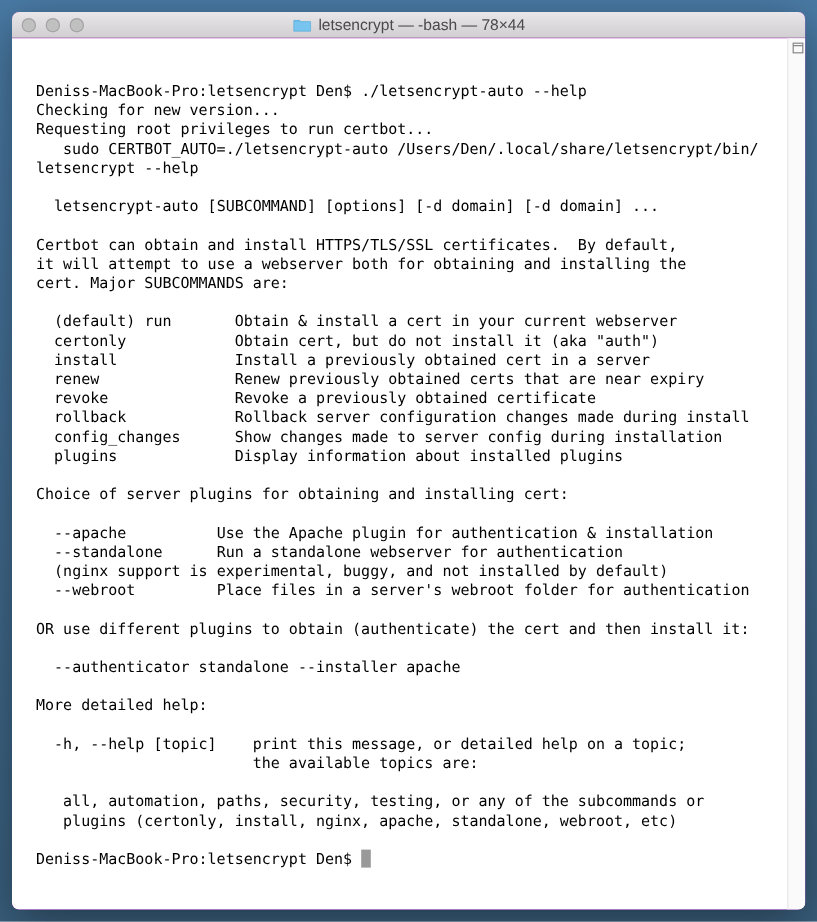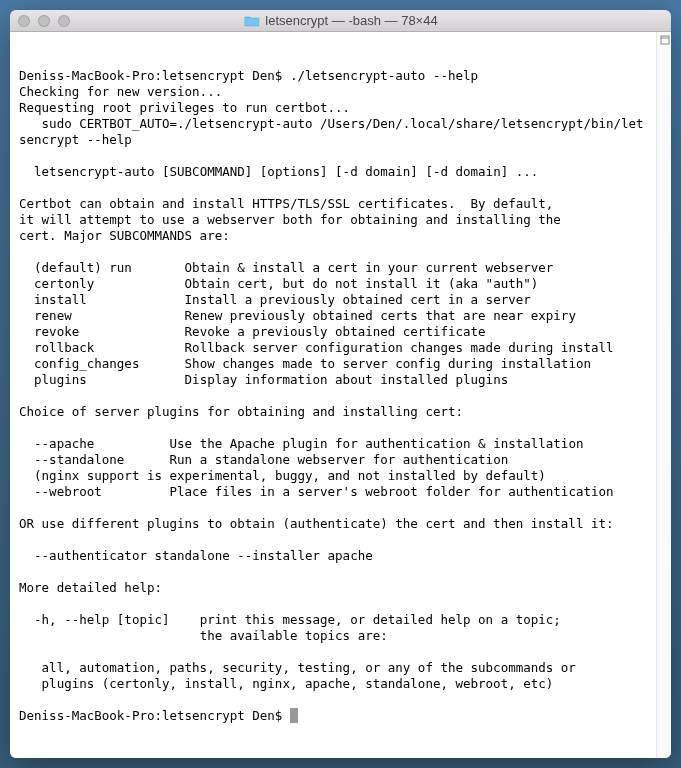--- a/index.html
+++ b/index.html
@@ -61,21 +61,21 @@
     .folder-icon {
       width: 16px;
       height: 12px;
       display: inline-flex;
       align-items: center;
       justify-content: center;
     }
     .terminal-body {
       flex: 1;
       background: #fff;
-      padding: 4px 9px;
+      padding: 4px 20px;
       font-size: 12.5px;
       line-height: 1.28;
       color: #000;
       white-space: pre-wrap;
       word-break: break-all;
       font-family: Menlo, Monaco, monospace;
       position: relative;
       overflow: hidden;
     }
     .scrollbar-track {

